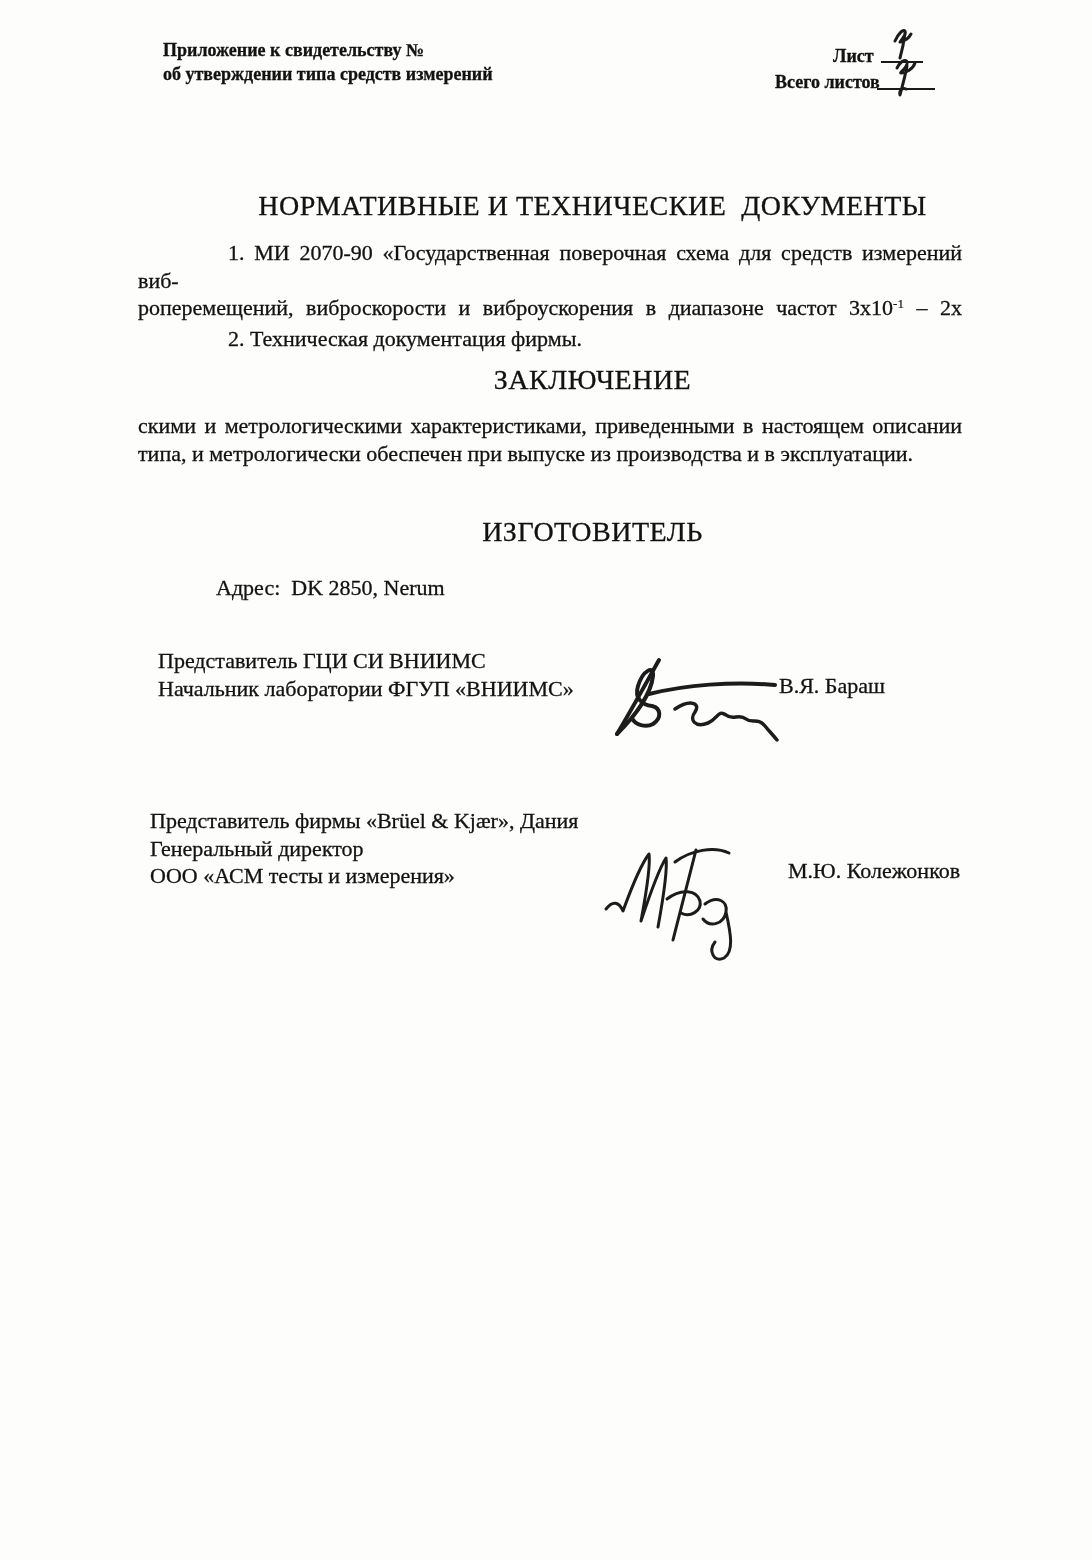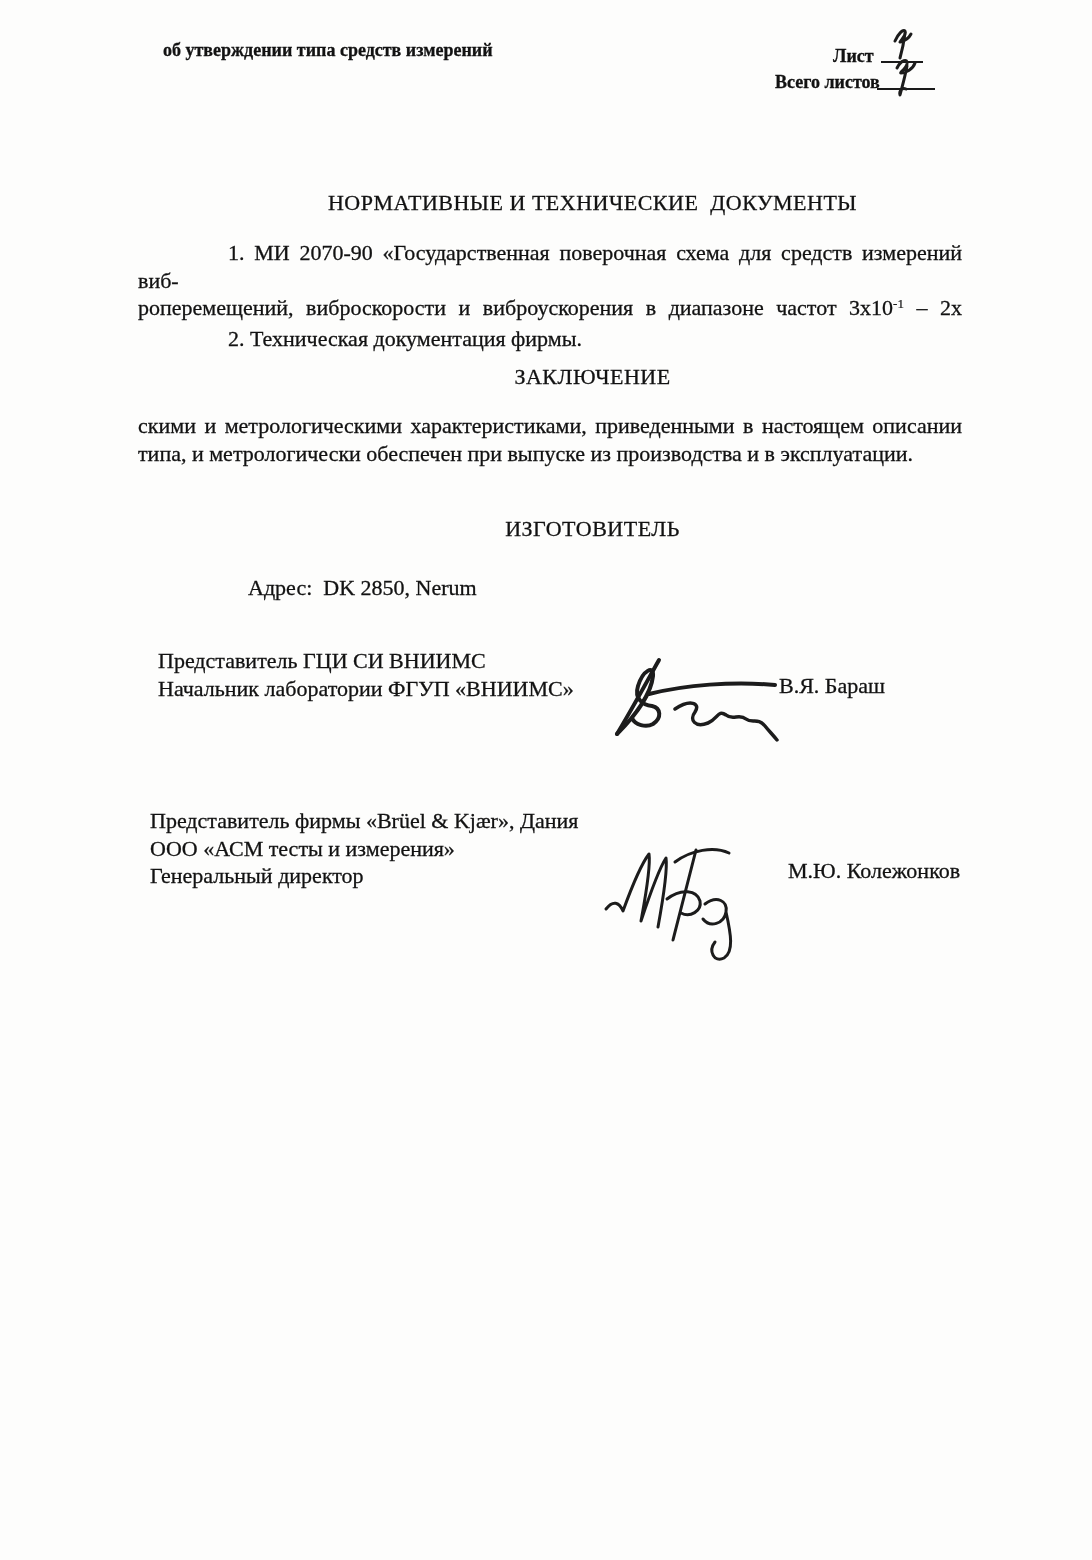--- a/index.html
+++ b/index.html
@@ -9,36 +9,37 @@
     margin:0 auto;
     background:#fdfdfc;
     font-family:"Liberation Serif","DejaVu Serif",serif;
     color:#121212;
     overflow:hidden;
     -webkit-text-stroke:0.3px #121212;
   }
   .abs{position:absolute;}
   .hdr{font-weight:bold;font-size:18px;line-height:24px;}
   .body-txt{font-size:22px;line-height:27.5px;}
-  .heading{font-size:22px;letter-spacing:0.5px;white-space:pre-wrap;}
+  .heading{font-size:28px;letter-spacing:0.5px;white-space:pre-wrap;}
   .para{width:824px;}
   .jline{text-align:justify;text-align-last:justify;}
   .indent{text-indent:90px;}
   .sup{font-size:13px;position:relative;top:-7px;-webkit-text-stroke:0.2px #121212;}
   .blank-line{border-top:2px solid #1a1a1a;height:0;}
-  .pre{white-space:pre-wrap;margin-left:32px;}
+  .pre{white-space:pre-wrap;}
   svg{display:block;}
   .ink{stroke:#1c1c1c;fill:none;stroke-linecap:round;stroke-linejoin:round;}
 </style>
 </head>
 <body>
 
 <div class="page">
 
   <div class="abs hdr" style="left:163px;top:38px;">
+    <div>Приложение к свидетельству №</div>
     <div>об утверждении типа средств измерений</div>
   </div>
 
   <div class="abs hdr" style="left:833px;top:44px;">Лист</div>
   <div class="abs blank-line" style="left:881px;top:61px;width:42px;"></div>
   <div class="abs hdr" style="left:775px;top:70px;">Всего листов</div>
   <div class="abs blank-line" style="left:877px;top:88px;width:58px;"></div>
 
   <svg class="abs" style="left:890px;top:28px;" width="26" height="32" viewBox="0 0 26 32">
     <path class="ink" stroke-width="3" d="M5,13 C8,6 13,1 15,3 C17,6 12,11 10,14 C14,13 19,10 21,6 M15,5 C14,13 12,23 10,30"></path>
@@ -77,22 +78,22 @@
     <path class="ink" stroke-width="4" d="M54,8 C46,22 30,52 12,82"></path>
     <path class="ink" stroke-width="4" d="M12,82 C30,64 46,42 48,24 C49,13 38,18 33,34 C29,47 38,53 47,54 C56,56 57,66 48,72 C41,76 30,73 27,66"></path>
     <path class="ink" stroke-width="4" d="M44,42 C80,33 128,29 170,33"></path>
     <path class="ink" stroke-width="3.5" d="M70,57 C85,47 96,51 90,60 C84,68 90,76 103,71 C113,67 113,57 121,63 C128,69 134,61 141,67 C147,72 153,65 160,74 C164,79 168,83 172,88"></path>
   </svg>
 
   <div class="abs body-txt" style="left:779px;top:672px;font-family:Liberation Serif, serif;">В.Я. Бараш</div>
 
   <div class="abs body-txt" style="left:150px;top:807px;">
     <div>Представитель фирмы «Brüel &amp; Kjær», Дания</div>
+    <div>Генеральный директор</div>
     <div>ООО «АСМ тесты и измерения»</div>
-    <div>Генеральный директор</div>
   </div>
 
   <svg class="abs" style="left:602px;top:845px;" width="150" height="125" viewBox="0 0 150 125">
     <path class="ink" stroke-width="3" d="M4,64 C11,55 17,57 21,66 C29,44 40,18 47,9 C49,23 43,54 39,76 C49,46 58,22 64,13 C66,27 60,60 56,82"></path>
     <path class="ink" stroke-width="3" d="M94,5 C89,24 80,60 71,95"></path>
     <path class="ink" stroke-width="3" d="M73,17 C89,5 112,1 127,8"></path>
     <path class="ink" stroke-width="3" d="M65,54 C79,43 95,45 98,56 C100,66 88,73 79,68"></path>
     <path class="ink" stroke-width="3" d="M103,59 C115,50 126,56 124,67 C122,79 108,83 101,74 M124,67 C129,89 132,107 122,113 C112,118 106,106 113,97"></path>
   </svg>
 

